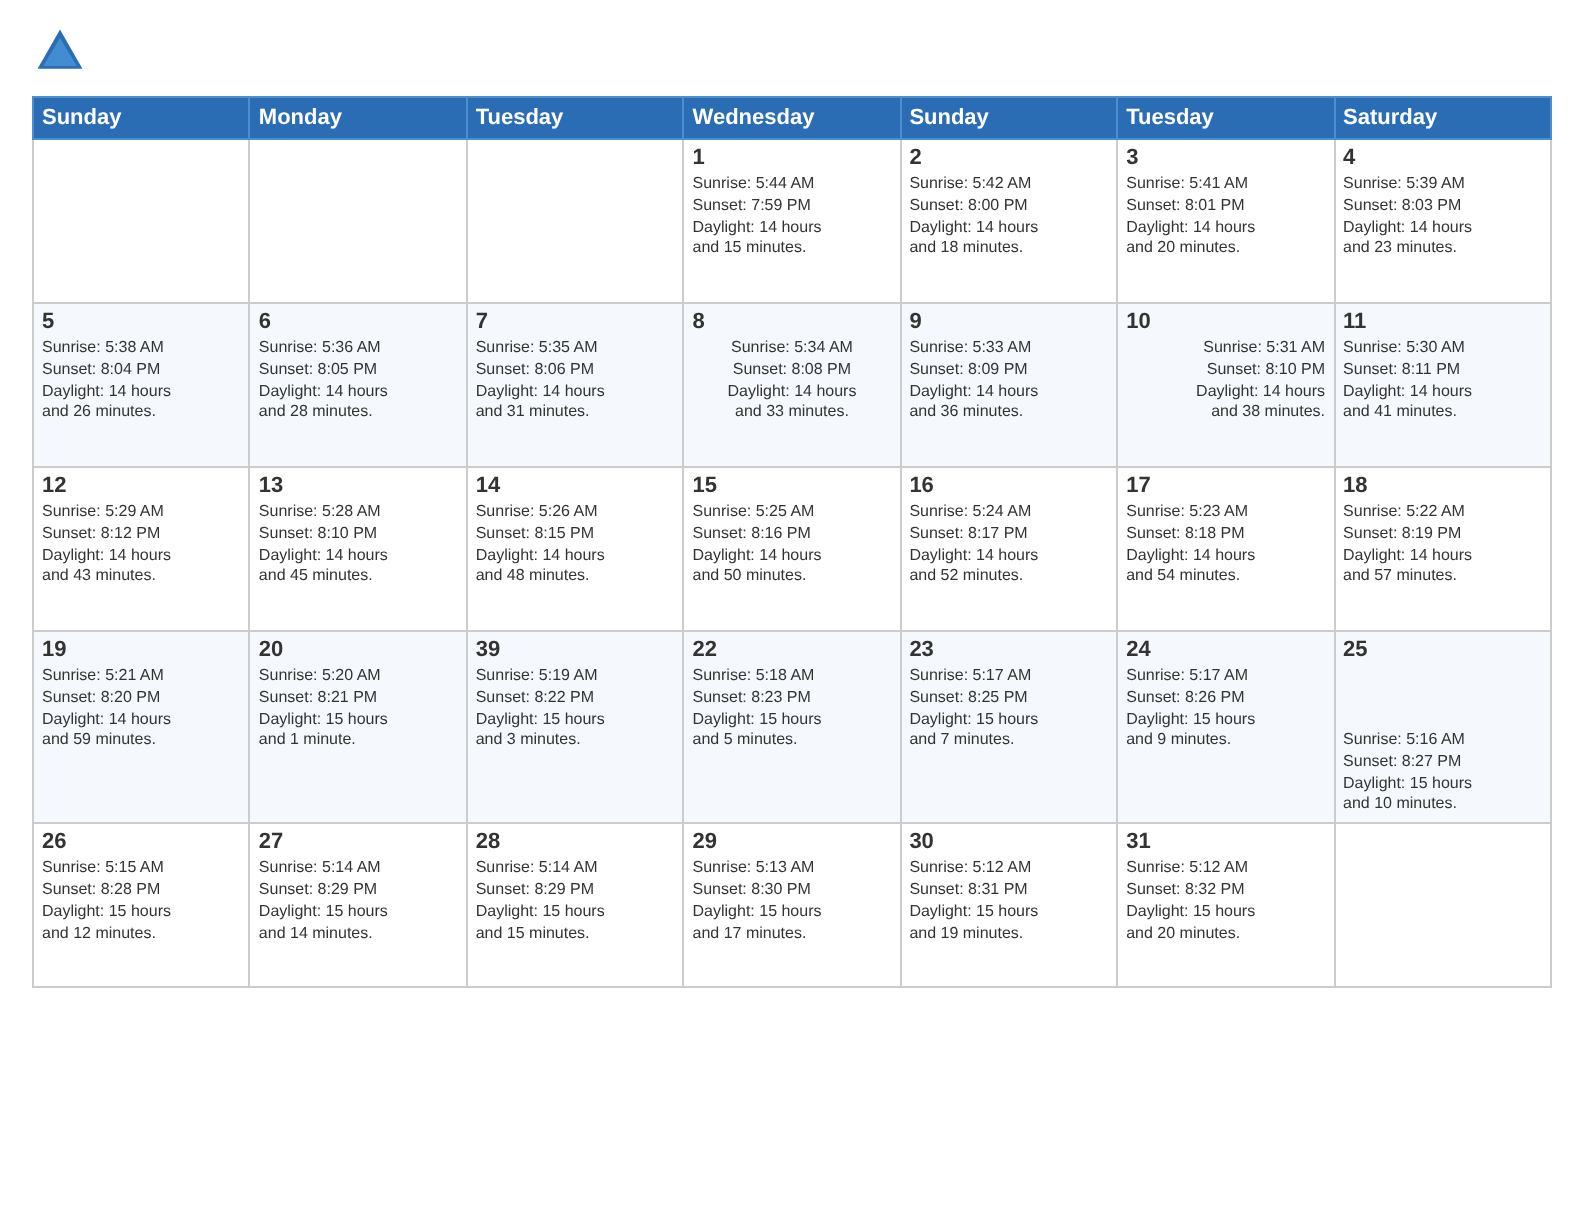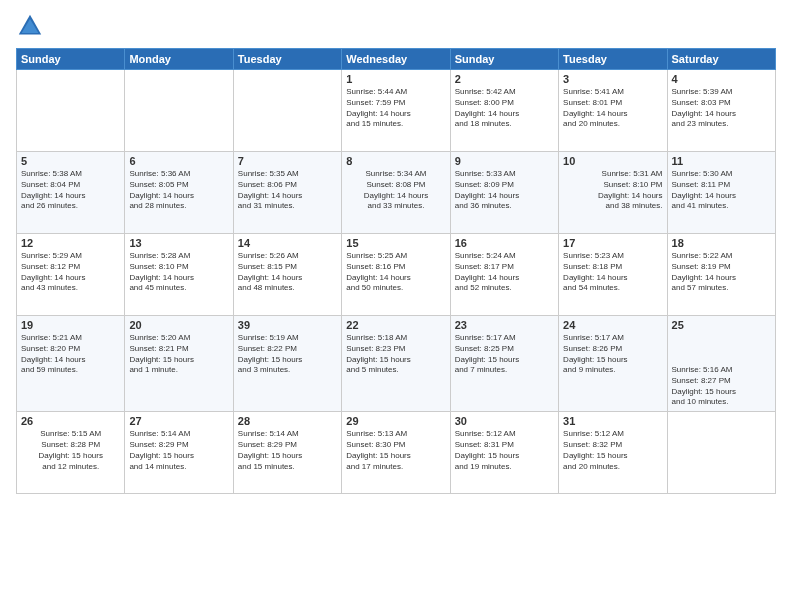--- a/index.html
+++ b/index.html
@@ -318,21 +318,21 @@
             <span class="day-number">25</span>
             <div class="day-info" style="white-space: pre-line; margin-top: 34px;">Sunrise: 5:16 AM
 Sunset: 8:27 PM
 Daylight: 15 hours
 and 10 minutes.</div>
           </td>
         </tr>
         <tr>
           <td>
             <span class="day-number">26</span>
-            <div class="day-info" style="white-space: pre-line; text-align: center;">Sunrise: 5:15 AM
+            <div class="day-info" style="white-space: pre-line;">Sunrise: 5:15 AM
 Sunset: 8:28 PM
 Daylight: 15 hours
 and 12 minutes.</div>
           </td>
           <td>
             <span class="day-number">27</span>
             <div class="day-info" style="white-space: pre-line;">Sunrise: 5:14 AM
 Sunset: 8:29 PM
 Daylight: 15 hours
 and 14 minutes.</div>

